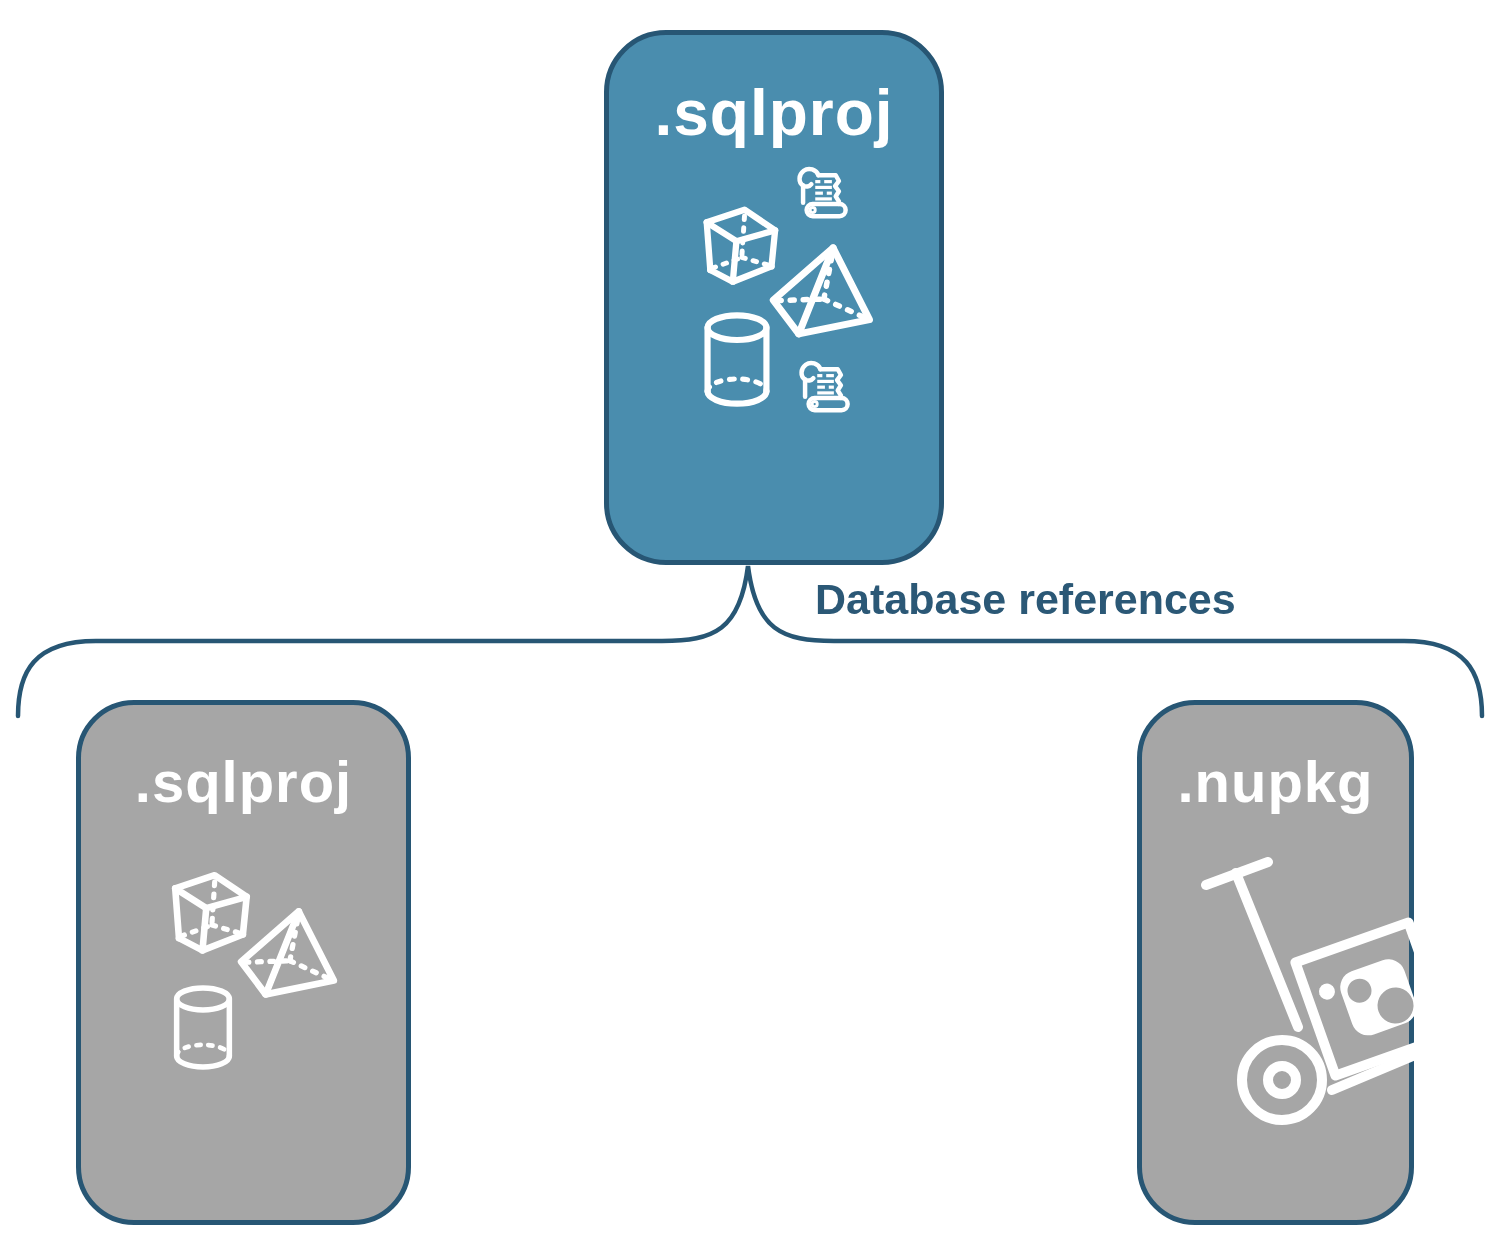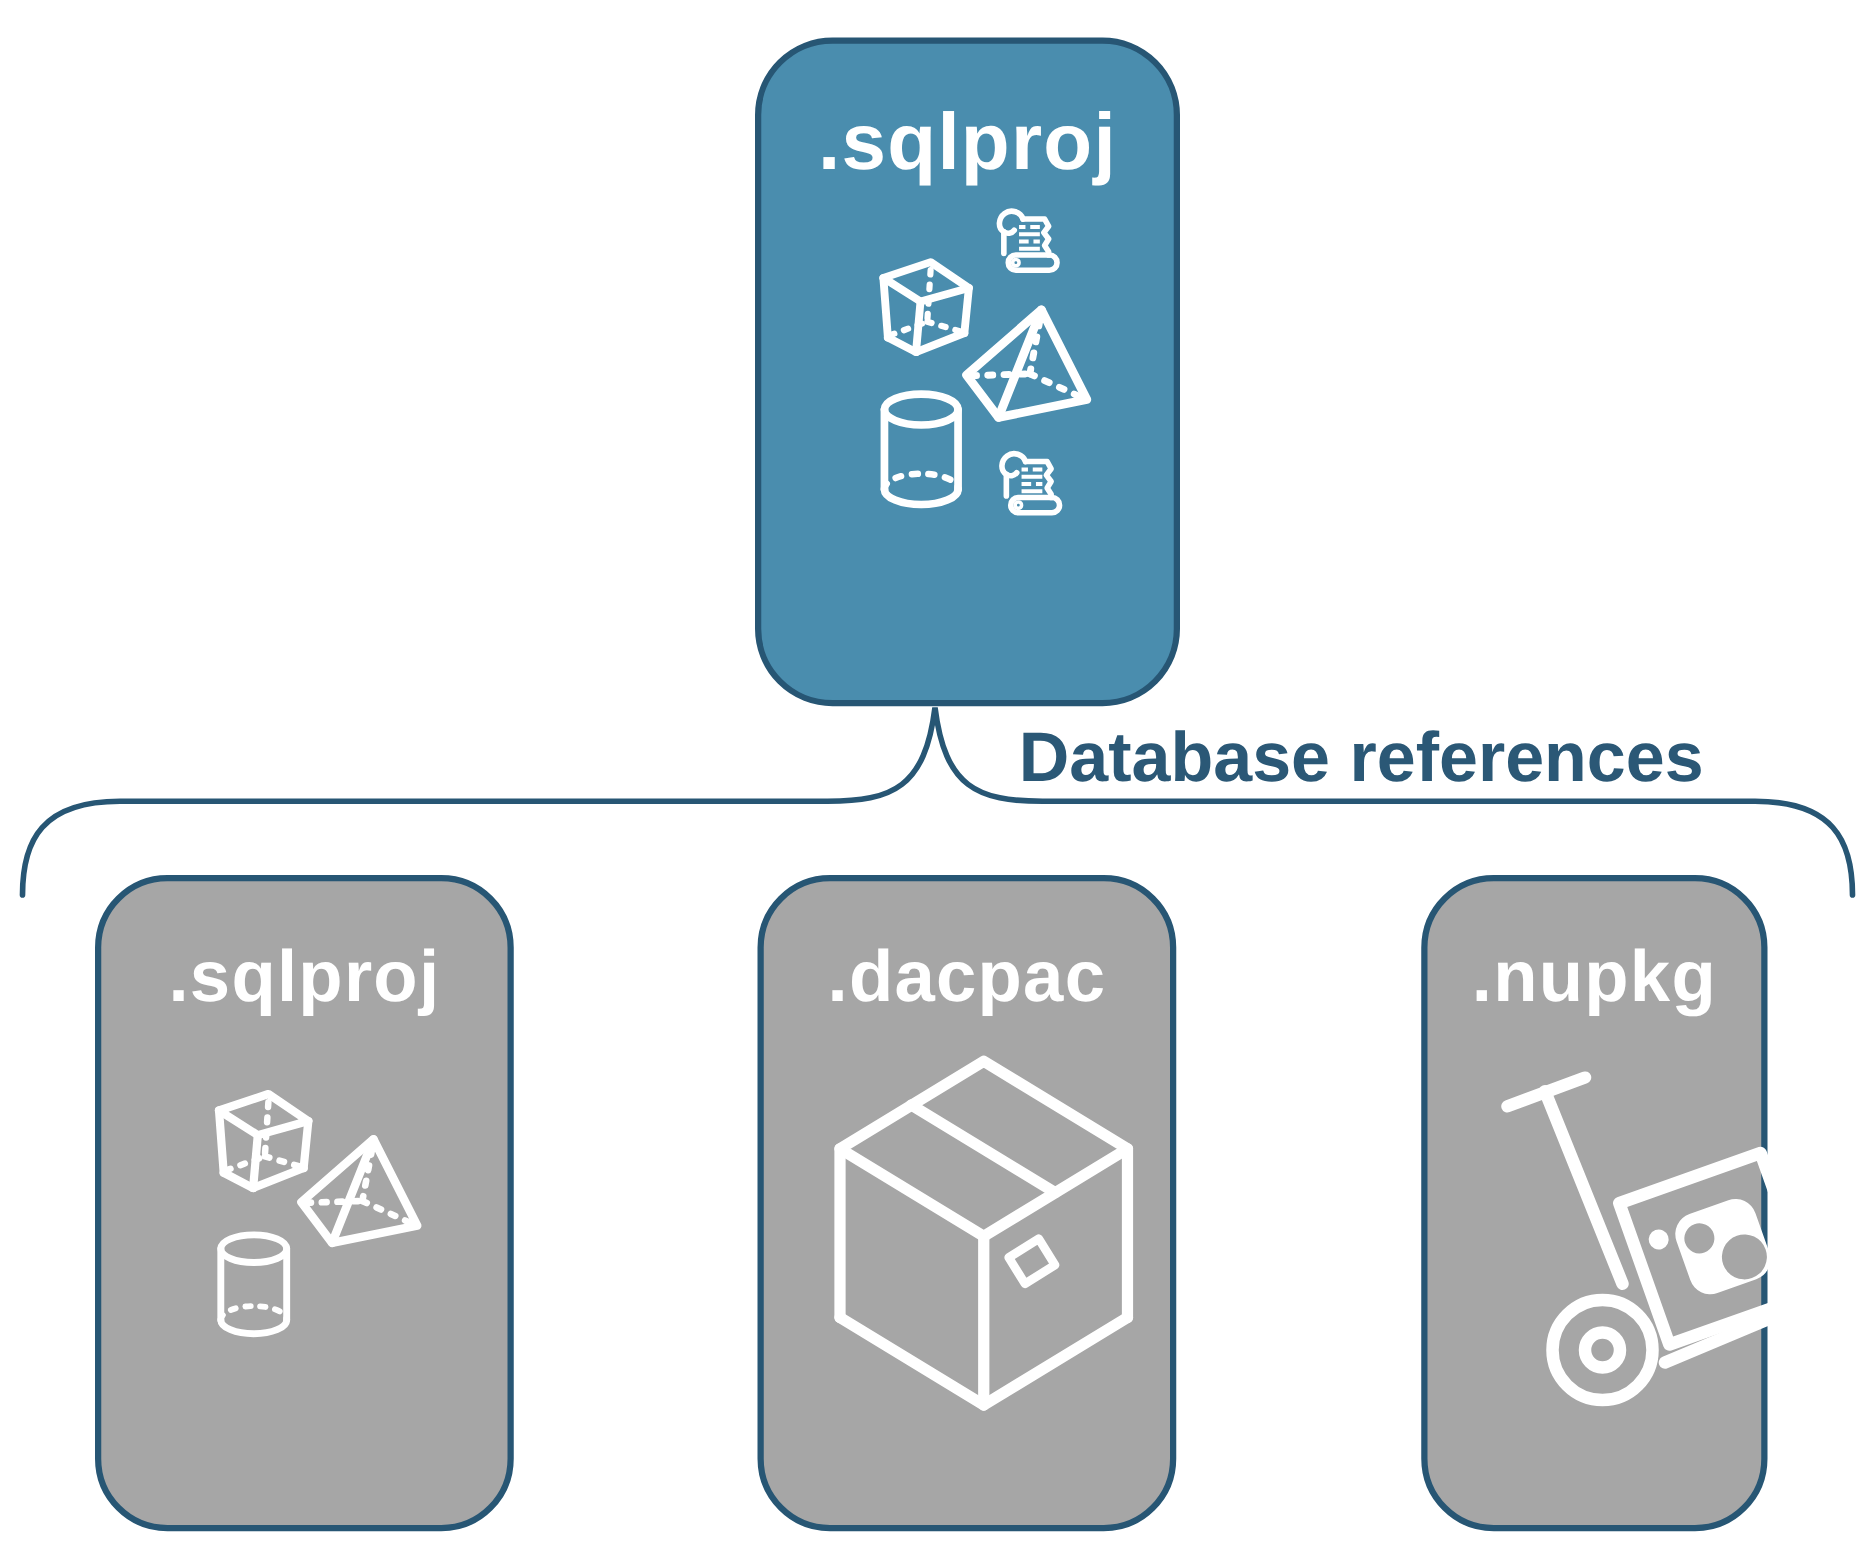--- a/index.html
+++ b/index.html
@@ -15,21 +15,21 @@
   .card.child.c2{left:1113px;width:277px;}
   .card-label{
     position:absolute;left:0;width:100%;text-align:center;color:#fff;font-weight:bold;
     letter-spacing:1px;line-height:1;user-select:none;
   }
   .card.root .card-label{top:46px;font-size:64px;}
   .card.child .card-label{top:48px;font-size:58px;}
   .ic{position:absolute;}
   #brace-svg{position:absolute;left:0;top:0;pointer-events:none;}
   #connector-label{
-    position:absolute;left:815px;top:578px;font-size:56px;font-weight:bold;color:#2B5876;
+    position:absolute;left:815px;top:578px;font-size:43px;font-weight:bold;color:#2B5876;
     line-height:1;white-space:nowrap;user-select:none;
   }
   #defs-holder{position:absolute;width:0;height:0;overflow:hidden;}
 </style>
 </head>
 <body>
 
 <div id="stage">
 
   <svg id="defs-holder" aria-hidden="true">
@@ -147,26 +147,20 @@
         <use href="#icon-cube"></use>
       </svg>
     <svg class="ic" style="left:156px;top:194px;transform:rotate(8deg)" width="106" height="108">
         <use href="#icon-pyramid"></use>
       </svg>
     <svg class="ic" style="left:88px;top:278px" width="68" height="88">
         <use href="#icon-cylinder"></use>
       </svg>
   </div>
 
-  <div class="card child c1">
-    <div class="card-label">.dacpac</div>
-    <svg class="ic" style="left:46px;top:134px" width="250" height="290">
-        <use href="#icon-box"></use>
-      </svg>
-  </div>
 
   <div class="card child c2">
     <div class="card-label">.nupkg</div>
     <svg class="ic" style="left:52px;top:152px" width="260" height="280">
         <use href="#icon-nuget"></use>
       </svg>
   </div>
 
 </div>
 

